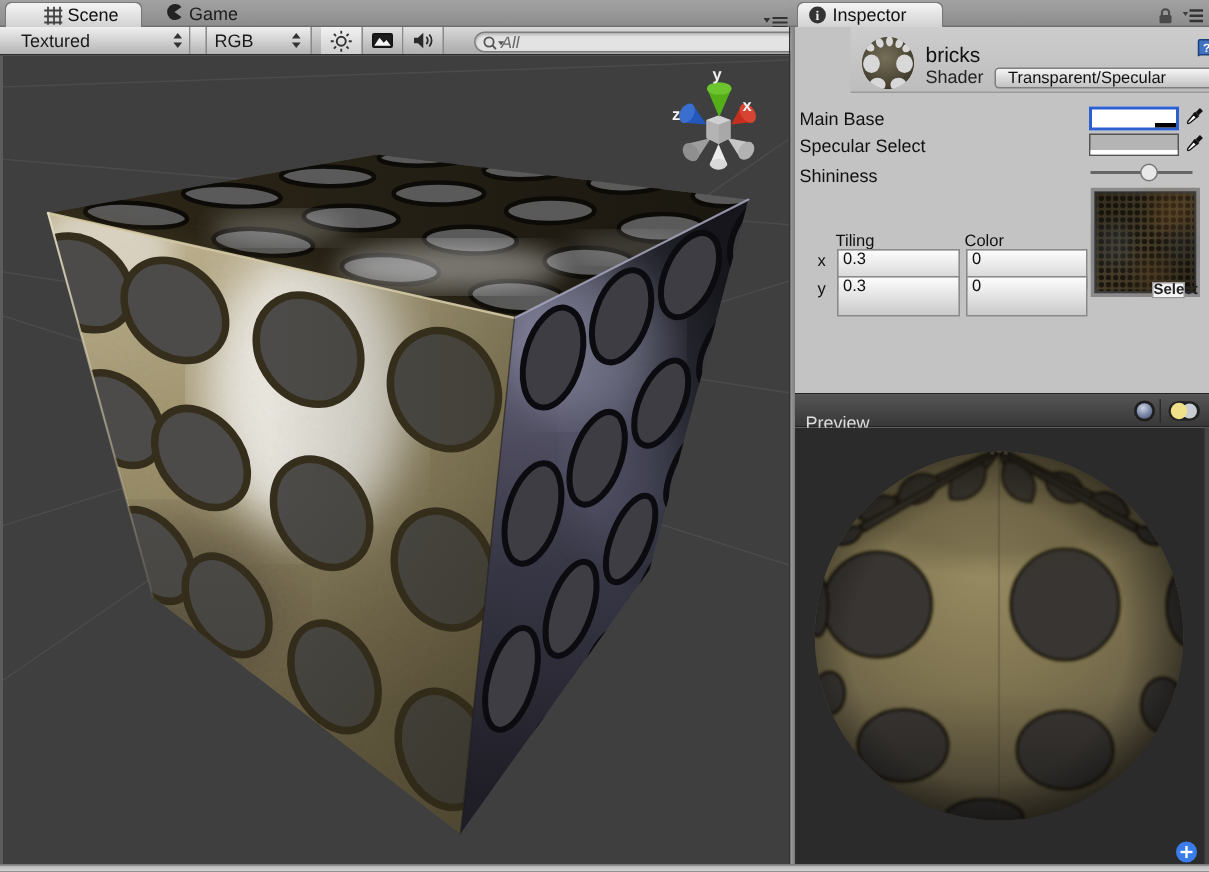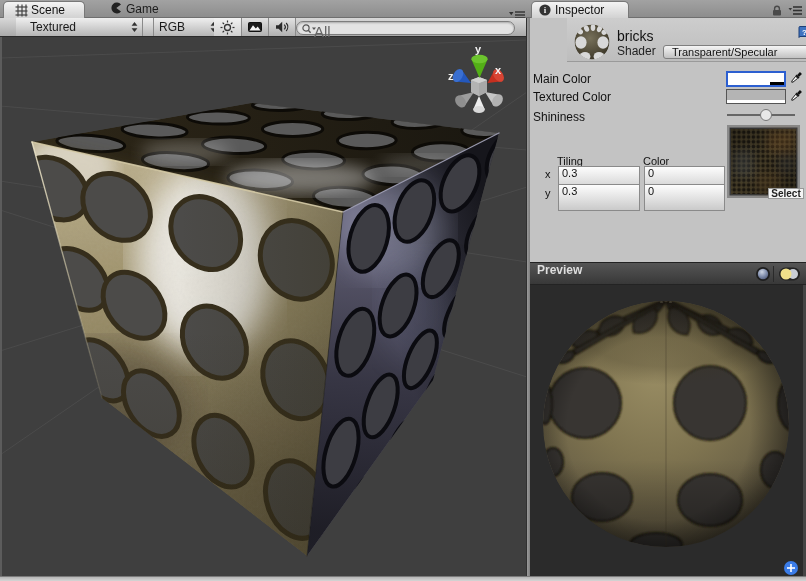--- a/index.html
+++ b/index.html
@@ -10,53 +10,53 @@
 
 
 #tabbarL { left:0; top:0; width:527px; height:18px;
   background:linear-gradient(#a2a2a2,#8d8d8d); border-bottom:1px solid #6f6f6f;}
 #tabbarR { left:527px; top:0; width:279px; height:18px;
   background:linear-gradient(#a2a2a2,#8d8d8d); border-bottom:1px solid #6f6f6f;}
 .tab { position:absolute; top:1px; height:17px; border-radius:5px 5px 0 0;
   background:linear-gradient(#f4f4f4,#d2d2d2);
   border:1px solid #787878; border-bottom:none;
   font-size:12px; color:#111; display:flex; align-items:center; }
-#tabScene { left:3px; width:82px; padding-left:11px; }
+#tabScene { left:3px; width:92px; padding-left:25px; }
 #tabInspector { left:531px; width:98px; padding-left:7px; }
 .tabghost { position:absolute; top:2px; font-size:12px; color:#1c1c1c;
   display:flex; height:16px; }
 #tabGame { left:110px; }
 
 
 #toolbar { left:0; top:18px; width:527px; height:19px;
   background:linear-gradient(#d8d8d8,#aaaaaa); border-bottom:1px solid #2c2c2c; }
 .dd { position:absolute; top:0px; height:18px; background:linear-gradient(#efefef,#b5b5b5);
   border-right:1px solid #8a8a8a; font-size:12px; color:#1a1a1a;
-  display:flex; align-items:center;margin-left:16px; }
+  display:flex; align-items:center; }
 .tbtn { position:absolute; top:0; height:18px; background:linear-gradient(#e2e2e2,#b0b0b0);
   border-right:1px solid #8a8a8a; display:flex; align-items:center; justify-content:center; }
-#search { position:absolute; left:296px; top:3px; width:219px; height:14px;
+#search { position:absolute; left:316px; top:3px; width:219px; height:14px;
   border-radius:8px; background:#e3e3e3; border:1px solid #7d7d7d;
   box-shadow:inset 0 1px 2px rgba(0,0,0,.25);
-  font-size:15px; color:#666; }
+  font-size:11px; color:#666;font-style:italic; }
 
 
 #inspector { left:530px; top:18px; width:276px; height:558px; background:#c3c3c3; }
 #insTop { position:absolute; left:0; top:0; width:276px; height:44px;
   background:linear-gradient(#cdcdcd,#bdbdbd); border-bottom:1px solid #9a9a9a;margin-left:37px; }
 .lbl { position:absolute; font-size:12px; color:#111; }
 .small { font-size:11px; }
 .field { position:absolute; height:27px; background:linear-gradient(#fdfdfd,#cacaca);
   border:1px solid #8a8a8a; font-size:11px; color:#111; padding-left:3px; line-height:12px;}
 #shaderDD { position:absolute; left:96px; top:27px; width:185px; height:14px;
   border:1px solid #7f7f7f; border-radius:3px; background:linear-gradient(#f5f5f5,#c2c2c2);
   font-size:11px; color:#111; line-height:13px; padding-left:8px; }
 #previewHdr { position:absolute; left:0px; top:244px; width:276px; height:23px;
   background:linear-gradient(#555555,#383838); border-top:1px solid #222; border-bottom:1px solid #232323;}
-#previewHdr span { position:absolute; left:7px; top:0; font-size:12px; font-weight:bold; color:#dedede;}
+#previewHdr span { position:absolute; left:7px; top:12px; font-size:12px; font-weight:normal; color:#dedede;}
 
 #bottomstrip { left:0; top:576px; width:806px; height:5px;
   background:linear-gradient(#b5b5b5,#d5d5d5); border-top:1px solid #7a7a7a; }
 </style>
 </head>
 <body>
 <div id="app">
 
   <svg class="abs" style="left:0;top:37px" width="527" height="539" viewBox="0 37 527 539">
     <defs>
@@ -376,25 +376,25 @@
           <line x1="2.6" y1="2.6" x2="3.9" y2="3.9"></line>
               <line x1="10.1" y1="10.1" x2="11.4" y2="11.4"></line>
           <line x1="11.4" y1="2.6" x2="10.1" y2="3.9"></line>
               <line x1="2.6" y1="11.4" x2="3.9" y2="10.1"></line>
         </g>
             <path d="M14 9 l4 0 -2 3 z"></path>
           </g>
       </svg>
     </div>
 
-    <div class="lbl" style="left:3px;top:54px">Main Color</div>
+    <div class="lbl" style="left:3px;top:54px">Main Base</div>
     <div style="position:absolute;left:196px;top:53px;width:60px;height:16px;border:2px solid #2c5fd0;background:#fff">
       <div style="position:absolute;left:42px;bottom:0;width:14px;height:3px;background:#000"></div>
     </div>
-    <div class="lbl" style="left:3px;top:72px">Textured Color</div>
+    <div class="lbl" style="left:3px;top:72px">Specular Select</div>
     <div style="position:absolute;left:196px;top:71px;width:60px;height:15px;border:1px solid #555;background:#b4b4b4">
       <div style="position:absolute;left:0;bottom:0;width:100%;height:3px;background:#fff"></div>
     </div>
     <div class="lbl" style="left:3px;top:92px">Shininess</div>
     <svg style="position:absolute;left:195px;top:88px" width="72" height="16" viewBox="0 0 72 16">
       <line x1="2" y1="9" x2="70" y2="9" stroke="#666" stroke-width="2"></line>
       <circle cx="41" cy="9" r="5.5" fill="#e8e8e8" stroke="#777"></circle>
     </svg>
     <div class="lbl small" style="left:27px;top:137px">Tiling</div>
     <div class="lbl small" style="left:113px;top:137px">Color</div>
@@ -424,21 +424,21 @@
       <rect x="2.5" y="2.5" width="68" height="68" fill="#3c3c3c"></rect>
       <rect x="4" y="4" width="65" height="65" fill="url(#texdots)"></rect>
       <g filter="url(#tblur)" opacity="0.35">
         <rect x="40" y="5" width="28" height="22" fill="#7a5226"></rect>
         <rect x="6" y="25" width="20" height="26" fill="#4e565e"></rect>
         <rect x="30" y="48" width="24" height="20" fill="#6a4e28"></rect>
         <rect x="52" y="30" width="16" height="18" fill="#3a3f46"></rect>
       </g>
       <rect x="3" y="3" width="67" height="67" fill="url(#texshade)"></rect>
     </svg>
-    <div style="position:absolute;left:238px;top:170px;width:36px;height:11px;background:#f4f4f4;border:1px solid #999;font-size:10px;font-weight:bold;color:#222;text-align:center;line-height:9px">Select</div>
+    <div style="position:absolute;left:238px;top:170px;width:22px;height:11px;background:#f4f4f4;border:1px solid #999;font-size:10px;font-weight:bold;color:#222;text-align:center;line-height:9px">Select</div>
 
     <svg style="position:absolute;left:258px;top:52px" width="16" height="16" viewBox="0 0 16 16">
       <g transform="rotate(45 8 8)">
           <rect x="6.6" y="1" width="2.8" height="4" fill="#111"></rect>
       <rect x="6" y="5" width="4" height="2" fill="#111"></rect>
       <path d="M6.6 7 h2.8 l-0.6 6 q-0.8 2-1.6 0 z" fill="#fff" stroke="#111" stroke-width="0.9"></path>
         </g>
     </svg>
     <svg style="position:absolute;left:258px;top:70px" width="16" height="16" viewBox="0 0 16 16">
       <g transform="rotate(45 8 8)">

